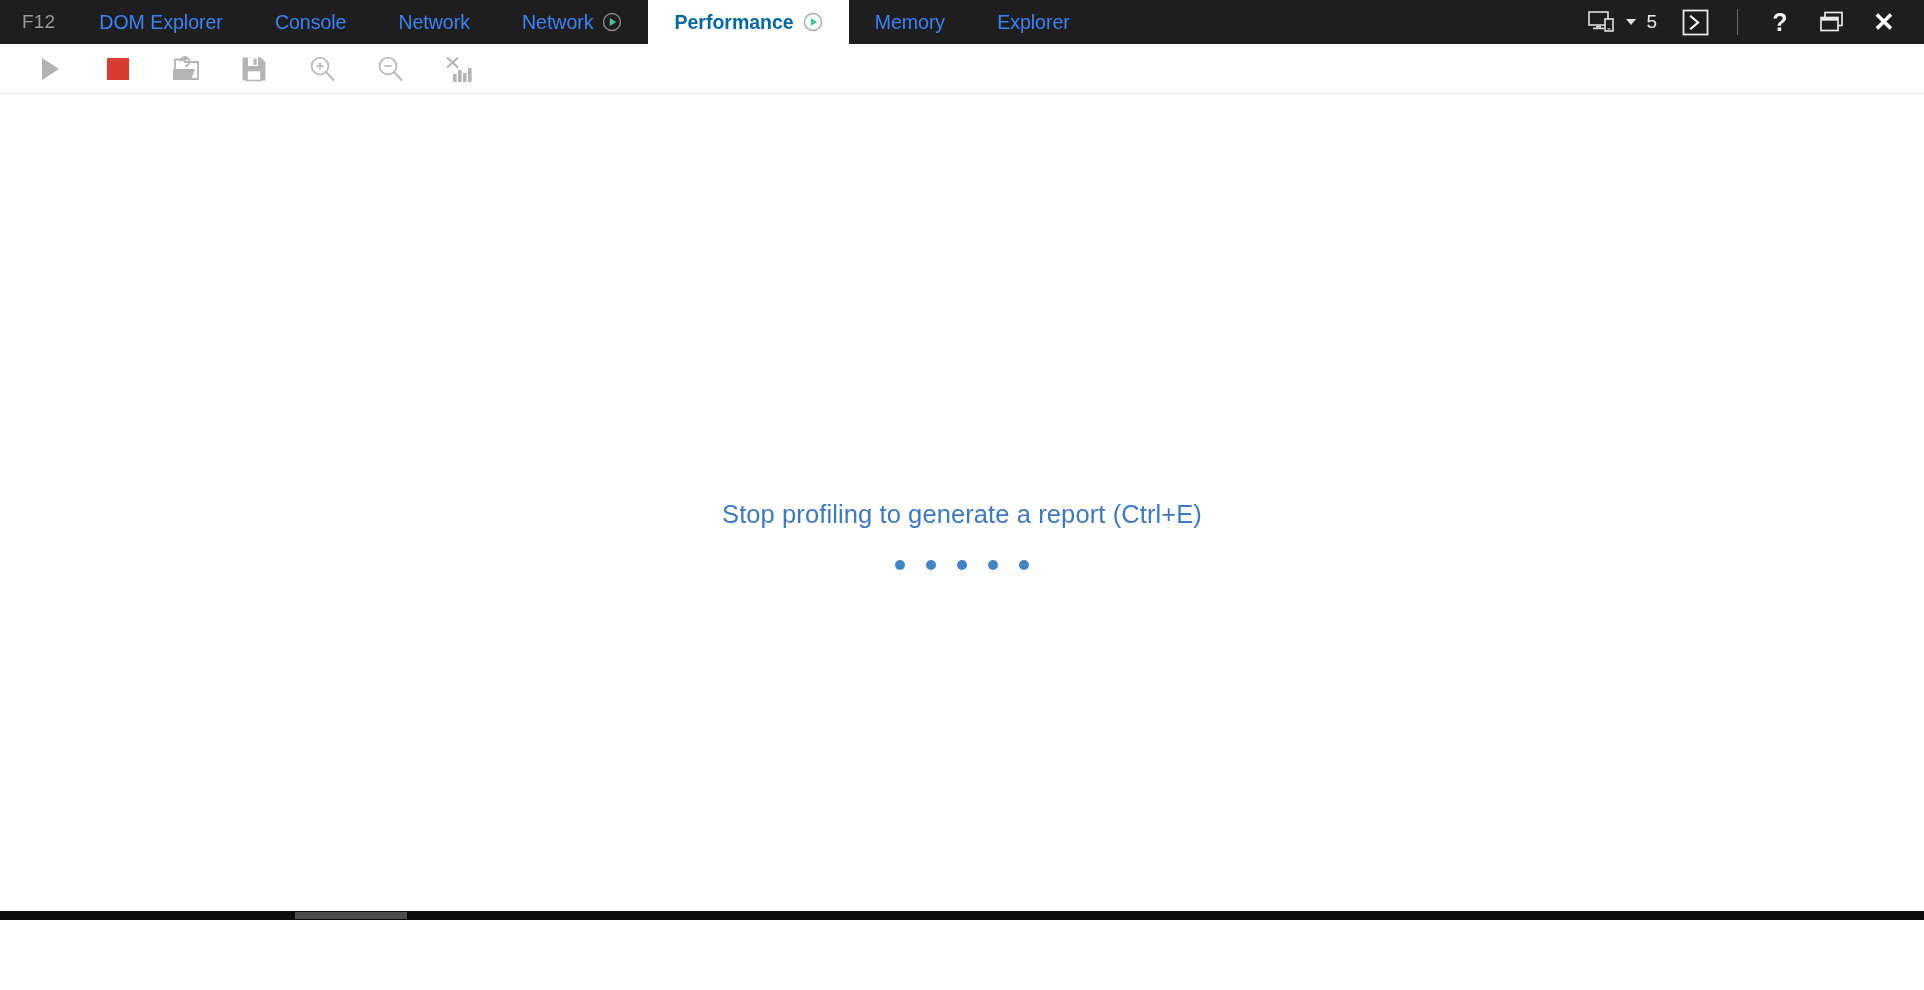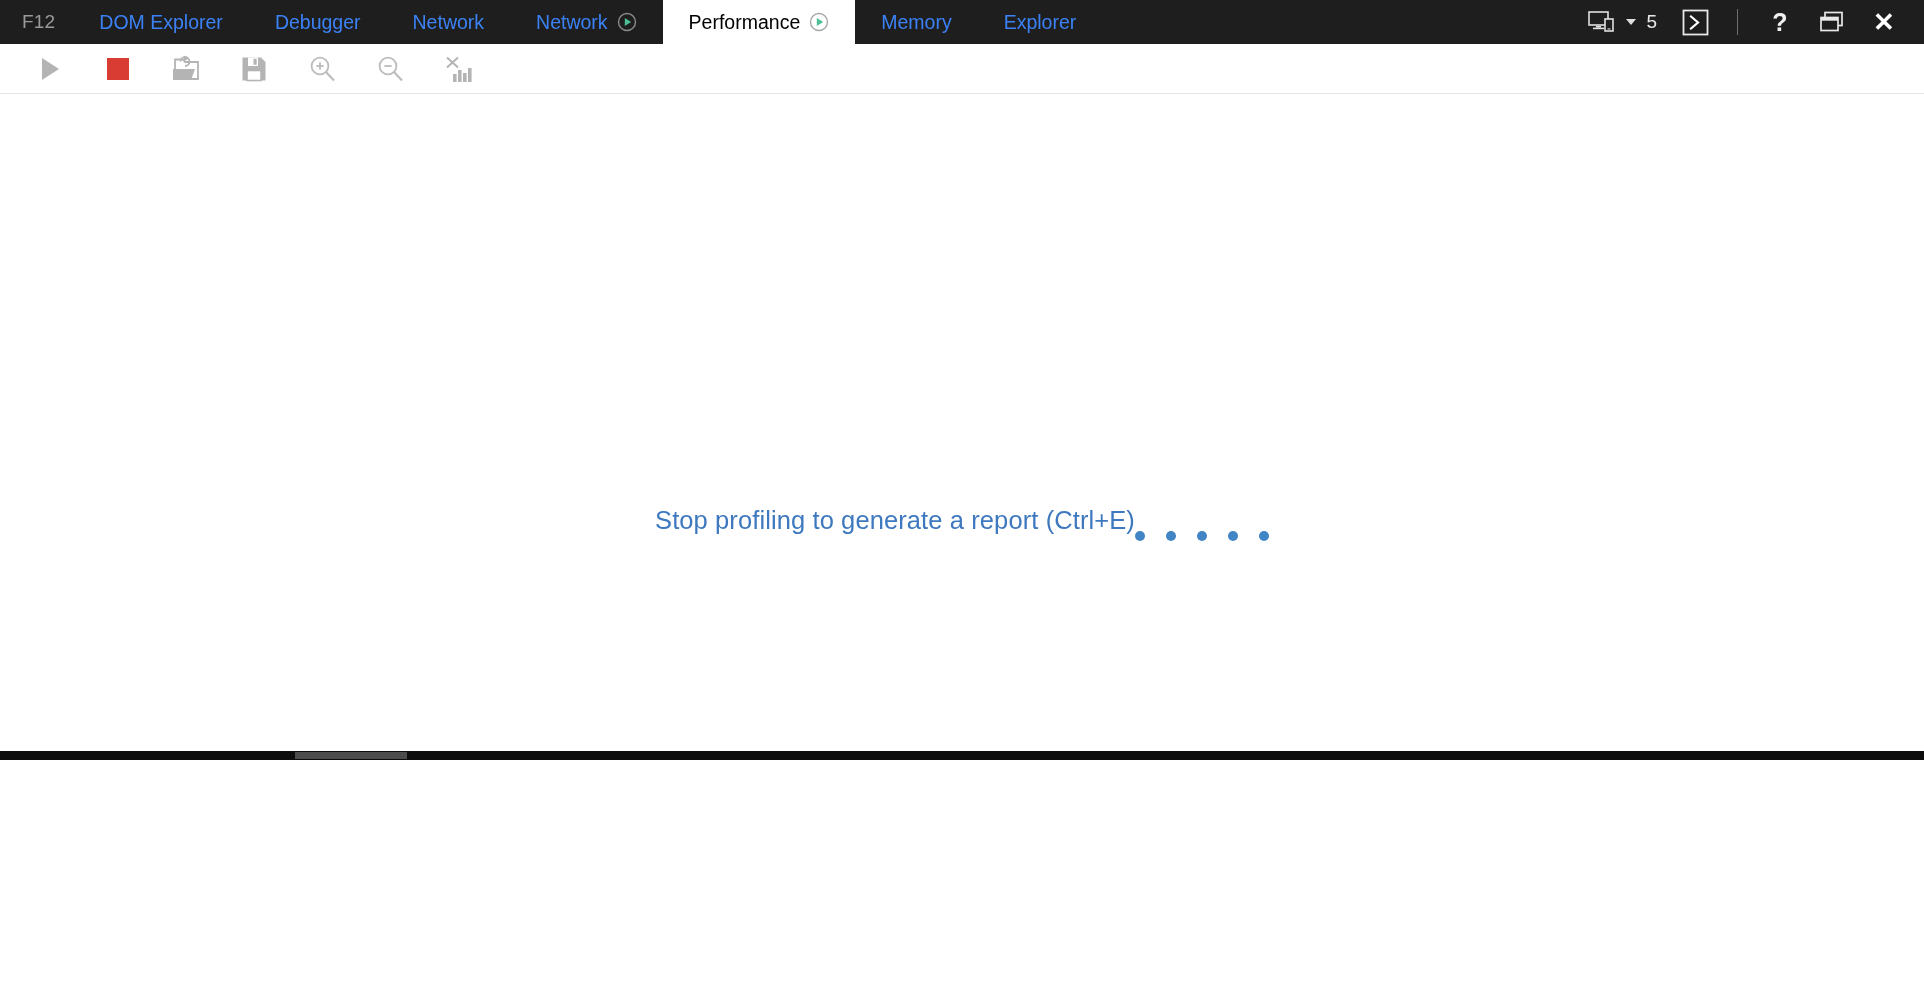--- a/index.html
+++ b/index.html
@@ -10,21 +10,21 @@
   body {
     width: 1924px;
     height: 990px;
     overflow: hidden;
     font-family: "Liberation Sans", sans-serif;
     -webkit-font-smoothing: antialiased;
   }
   #app {
     position: relative;
     width: 1924px;
-    height: 760px;
+    height: 920px;
     display: flex;
     flex-direction: column;
     background: #ffffff;
   }
 
   
   .titlebar {
     height: 44px;
     background: #1e1e1e;
     display: flex;
@@ -52,21 +52,22 @@
     padding: 0 26px;
     color: #3b82f6;
     font-size: 19.5px;
     background: transparent;
     cursor: default;
     white-space: nowrap;
     user-select: none;
   }
   .tab.active {
     background: #ffffff;
-    color: #000000;
+    color: #0369a1;
+    font-weight: bold;
   }
   .rec-icon {
     width: 20px;
     height: 20px;
     flex: 0 0 auto;
     display: block;
   }
 
   .titlebar-spacer { flex: 1 1 auto; }
 
@@ -151,20 +152,21 @@
     position: relative;
     background: #ffffff;
     display: flex;
     flex-direction: column;
     align-items: center;
     justify-content: flex-start;
   }
   .empty-state {
     margin-top: 406px;
     display: flex;
+    flex-direction: column;
     align-items: center;
   }
   .empty-message {
     color: #3e78bf;
     font-size: 25.5px;
     letter-spacing: 0.1px;
     white-space: nowrap;
   }
   .dots {
     margin-top: 31px;
@@ -204,21 +206,21 @@
 
     <div class="f12-label">F12</div>
 
     <div class="tabs">
 
       <div class="tab">
         <span>DOM Explorer</span>
       </div>
 
       <div class="tab">
-        <span>Debugger</span>
+        <span>Console</span>
       </div>
 
       <div class="tab">
         <span>Network</span>
       </div>
 
       <div class="tab">
         <span>Network</span>
         <svg class="rec-icon" viewBox="0 0 20 20">
           <circle cx="10" cy="10" r="8.5" fill="none" stroke="#8a8a8a" stroke-width="1.4"></circle>

